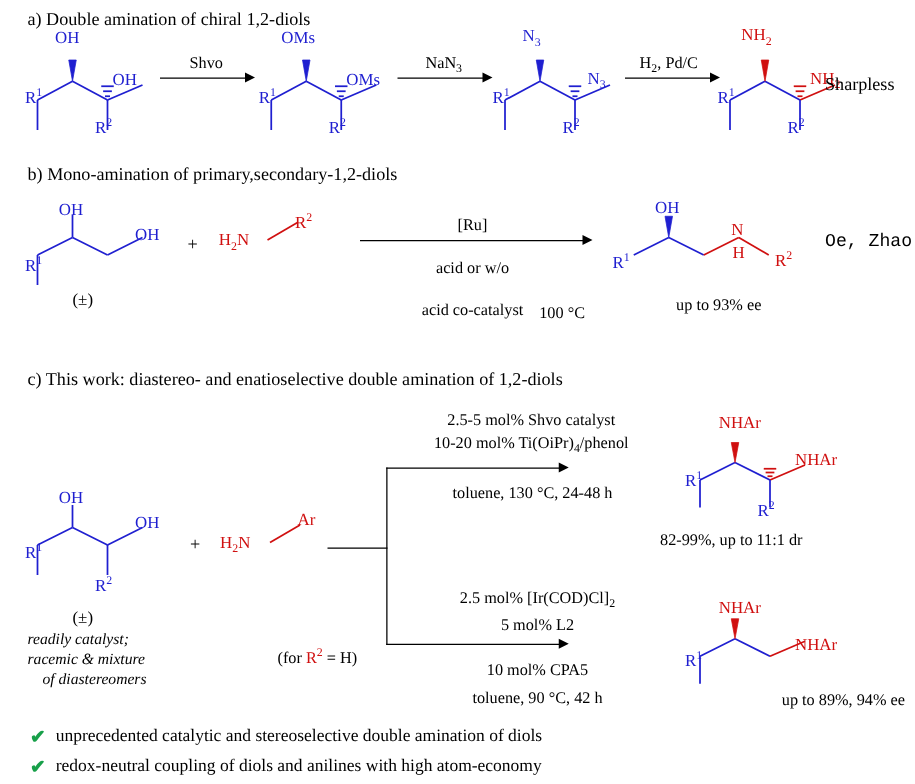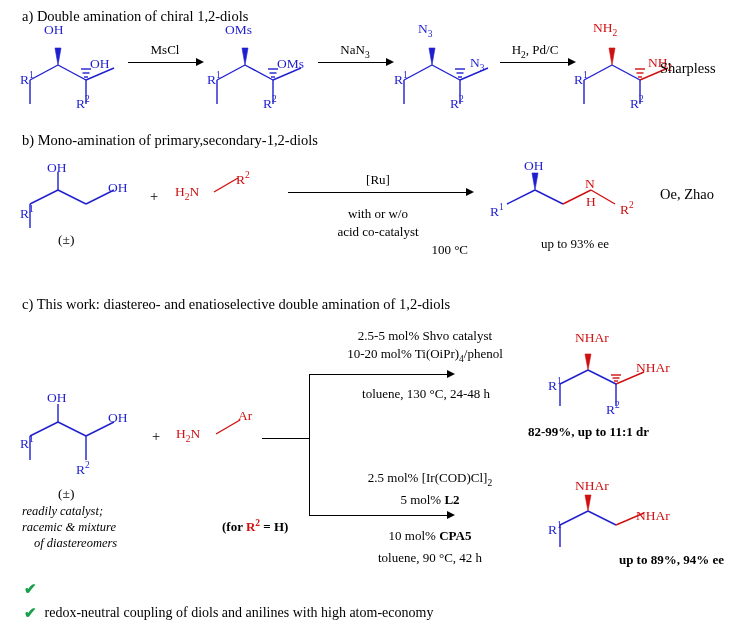--- a/index.html
+++ b/index.html
@@ -8,21 +8,21 @@
     background:#ffffff;
     font-family:"Liberation Serif", serif;
     color:#000000;
     position:relative;
     overflow:hidden;
   }
   .abs{position:absolute;}
   .cap{font-size:14.5px;color:#000;white-space:nowrap;}
   .blue{color:#1f1fd0;}
   .red{color:#d01010;}
-  .bold{font-weight:bold;}
+  .bold{font-weight:normal;}
   .ital{font-style:italic;}
   .small{font-size:12.5px;}
   .cond{font-size:13px;text-align:center;white-space:nowrap;}
   .sup{font-size:9.5px;vertical-align:super;}
   .lbl{font-size:13.5px;white-space:nowrap;}
   .arrowline{position:absolute;background:#000;height:1.3px;}
   .arrowhead{position:absolute;width:0;height:0;border-top:4.5px solid transparent;border-bottom:4.5px solid transparent;border-left:8px solid #000;}
   .hr{position:absolute;background:#000;height:1.2px;}
   .vr{position:absolute;background:#000;width:1.2px;}
   .check{color:#18a04a;font-size:15px;font-weight:bold;}
@@ -54,21 +54,21 @@
     </g>
   </svg>
 </div>
 <div class="abs lbl blue" style="left:44px;top:22px;">OH</div>
 <div class="abs lbl blue" style="left:90px;top:56px;">OH</div>
 <div class="abs lbl blue" style="left:20px;top:70px;"><span>R</span><span class="sup">1</span></div>
 <div class="abs lbl blue" style="left:76px;top:94px;"><span>R</span><span class="sup">2</span></div>
 
 <div class="arrowline" style="left:128px;top:62px;width:70px;"></div>
 <div class="arrowhead" style="left:196px;top:58px;"></div>
-<div class="abs cond" style="left:132px;top:42px;width:66px;">MsCl</div>
+<div class="abs cond" style="left:132px;top:42px;width:66px;">Shvo</div>
 
 <div class="abs" style="left:205px;top:32px;">
   <svg class="molsvg" width="110" height="78" viewBox="0 0 110 78">
     <line x1="12" y1="48" x2="40" y2="33" stroke="#1f1fd0"></line>
     <line x1="40" y1="33" x2="68" y2="48" stroke="#1f1fd0"></line>
     <line x1="68" y1="48" x2="96" y2="36" stroke="#1f1fd0"></line>
     <line x1="12" y1="48" x2="12" y2="72" stroke="#1f1fd0"></line>
     <line x1="68" y1="48" x2="68" y2="72" stroke="#1f1fd0"></line>
     <polygon points="40,33 37,16 43,16" fill="#1f1fd0" stroke="#1f1fd0"></polygon>
     <g stroke="#1f1fd0">
@@ -155,41 +155,41 @@
 <div class="abs" style="left:212px;top:170px;">
   <svg class="molsvg" width="40" height="34" viewBox="0 0 40 34">
     <line x1="2" y1="22" x2="26" y2="8" stroke="#d01010"></line>
   </svg>
 </div>
 <div class="abs lbl red" style="left:236px;top:170px;"><span>R</span><span class="sup">2</span></div>
 
 <div class="arrowline" style="left:288px;top:192px;width:180px;"></div>
 <div class="arrowhead" style="left:466px;top:188px;"></div>
 <div class="abs cond" style="left:288px;top:172px;width:180px;">[Ru]</div>
-<div class="abs cond" style="left:288px;top:206px;width:180px;">with or w/o</div>
-<div class="abs cond" style="left:288px;top:224px;width:180px;">acid co-catalyst</div>
+<div class="abs cond" style="left:288px;top:206px;width:180px;">acid or w/o</div>
+<div class="abs cond" style="left:288px;top:240px;width:180px;">acid co-catalyst</div>
 <div class="abs cond" style="left:288px;top:242px;width:180px;text-align:right;">100 °C</div>
 
 <div class="abs" style="left:495px;top:162px;">
   <svg class="molsvg" width="140" height="72" viewBox="0 0 140 72">
     <line x1="12" y1="42" x2="40" y2="28" stroke="#1f1fd0"></line>
     <line x1="40" y1="28" x2="68" y2="42" stroke="#1f1fd0"></line>
     <line x1="68" y1="42" x2="96" y2="28" stroke="#d01010"></line>
     <line x1="96" y1="28" x2="120" y2="42" stroke="#d01010"></line>
     <polygon points="40,28 37,11 43,11" fill="#1f1fd0" stroke="#1f1fd0"></polygon>
   </svg>
 </div>
 <div class="abs lbl blue" style="left:524px;top:158px;">OH</div>
 <div class="abs lbl blue" style="left:490px;top:202px;"><span>R</span><span class="sup">1</span></div>
 <div class="abs lbl red" style="left:585px;top:176px;">N</div>
 <div class="abs lbl red small" style="left:586px;top:194px;">H</div>
 <div class="abs lbl red" style="left:620px;top:200px;"><span>R</span><span class="sup">2</span></div>
 <div class="abs cond" style="left:495px;top:236px;width:160px;">up to 93% ee</div>
 
-<div class="abs cap" style="left:660px;top:186px;">Oe, Zhao</div>
+<div class="abs cap" style="left:660px;top:186px;font-family:Liberation Mono, monospace;">Oe, Zhao</div>
 
 <div class="abs cap" style="left:22px;top:296px;">c) This work: diastereo- and enatioselective double amination of 1,2-diols</div>
 
 <div class="abs" style="left:18px;top:392px;">
   <svg class="molsvg" width="130" height="90" viewBox="0 0 130 90">
     <line x1="12" y1="44" x2="40" y2="30" stroke="#1f1fd0"></line>
     <line x1="40" y1="30" x2="68" y2="44" stroke="#1f1fd0"></line>
     <line x1="68" y1="44" x2="96" y2="30" stroke="#1f1fd0"></line>
     <line x1="40" y1="30" x2="40" y2="12" stroke="#1f1fd0"></line>
     <line x1="12" y1="44" x2="12" y2="68" stroke="#1f1fd0"></line>
@@ -263,17 +263,18 @@
     <polygon points="40,26 37,10 43,10" fill="#d01010" stroke="#d01010"></polygon>
   </svg>
 </div>
 <div class="abs lbl red" style="left:575px;top:478px;">NHAr</div>
 <div class="abs lbl red" style="left:636px;top:508px;">NHAr</div>
 <div class="abs lbl blue" style="left:548px;top:520px;"><span>R</span><span class="sup">1</span></div>
 <div class="abs cond bold" style="left:534px;top:552px;width:190px;text-align:right;">up to 89%, 94% ee</div>
 
 <div class="abs" style="left:24px;top:580px;display:flex;align-items:center;gap:8px;">
   <span class="check">✔</span>
+  <span class="bullet-txt">unprecedented catalytic and stereoselective double amination of diols</span>
 </div>
 <div class="abs" style="left:24px;top:604px;display:flex;align-items:center;gap:8px;">
   <span class="check">✔</span>
   <span class="bullet-txt">redox-neutral coupling of diols and anilines with high atom-economy</span>
 </div>
 
 </body></html>

